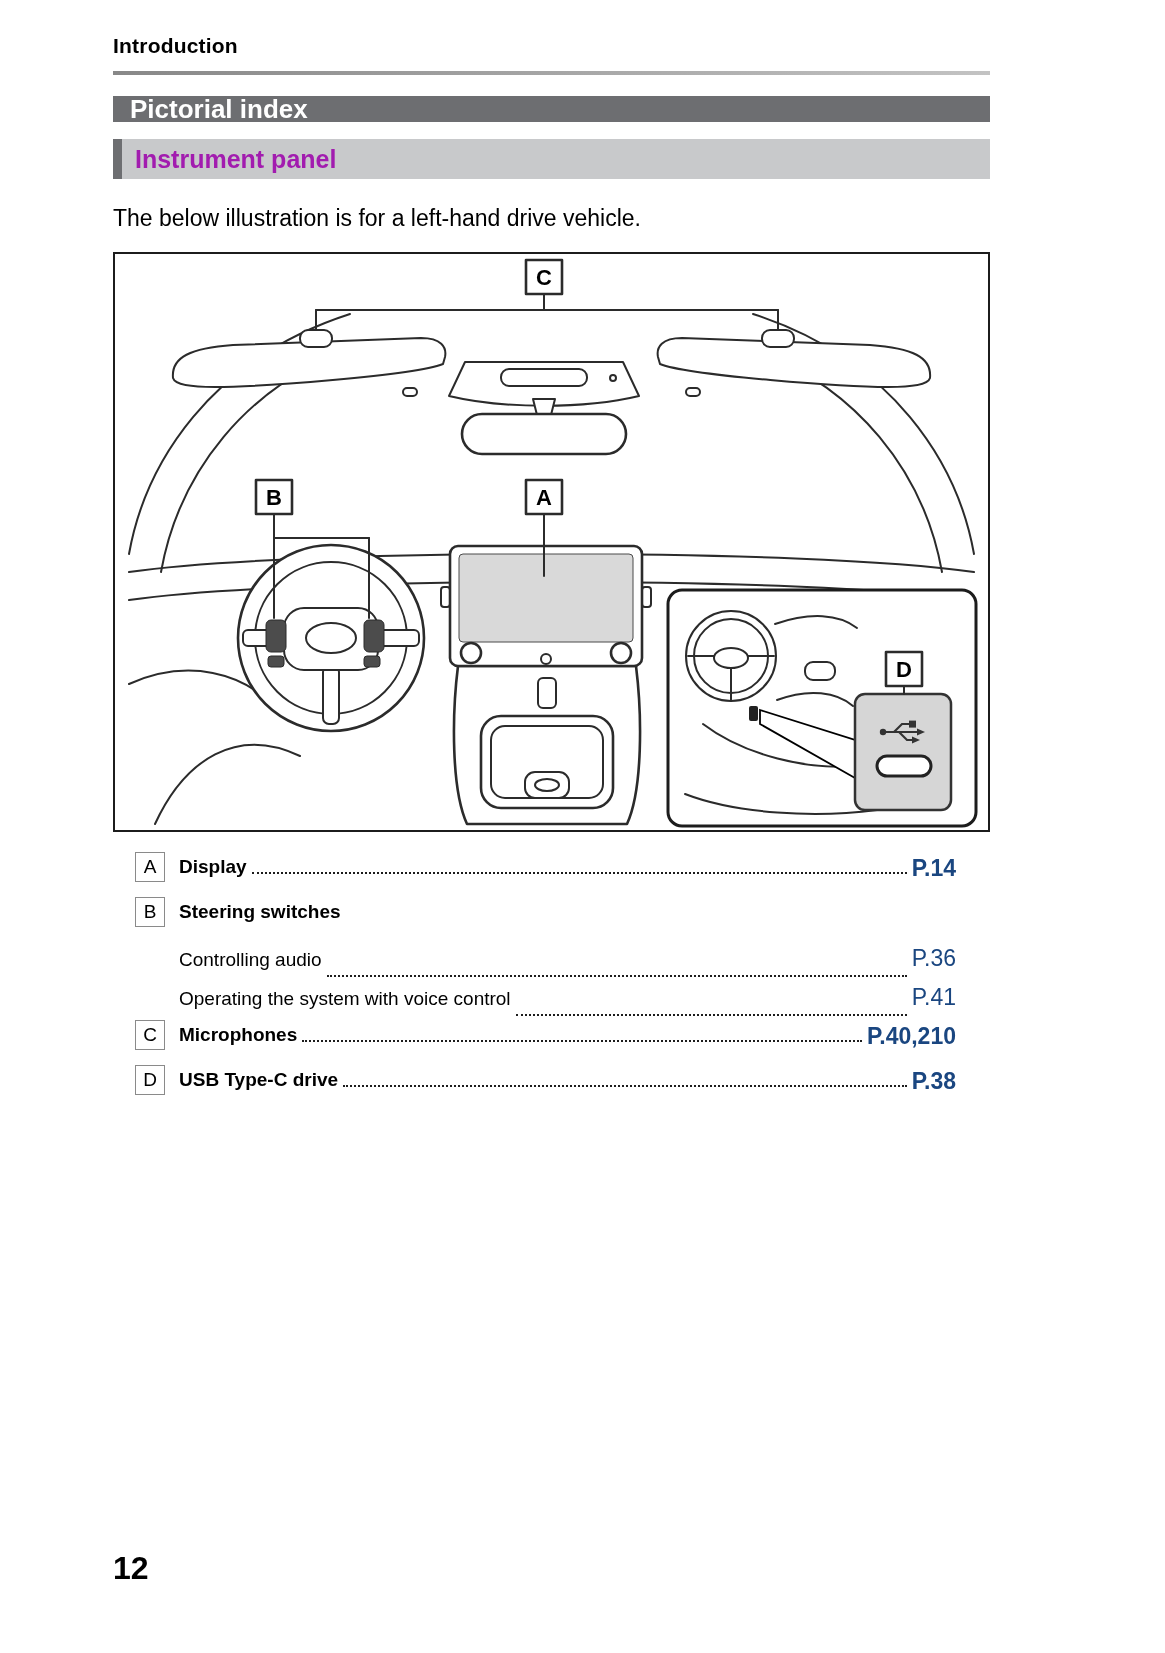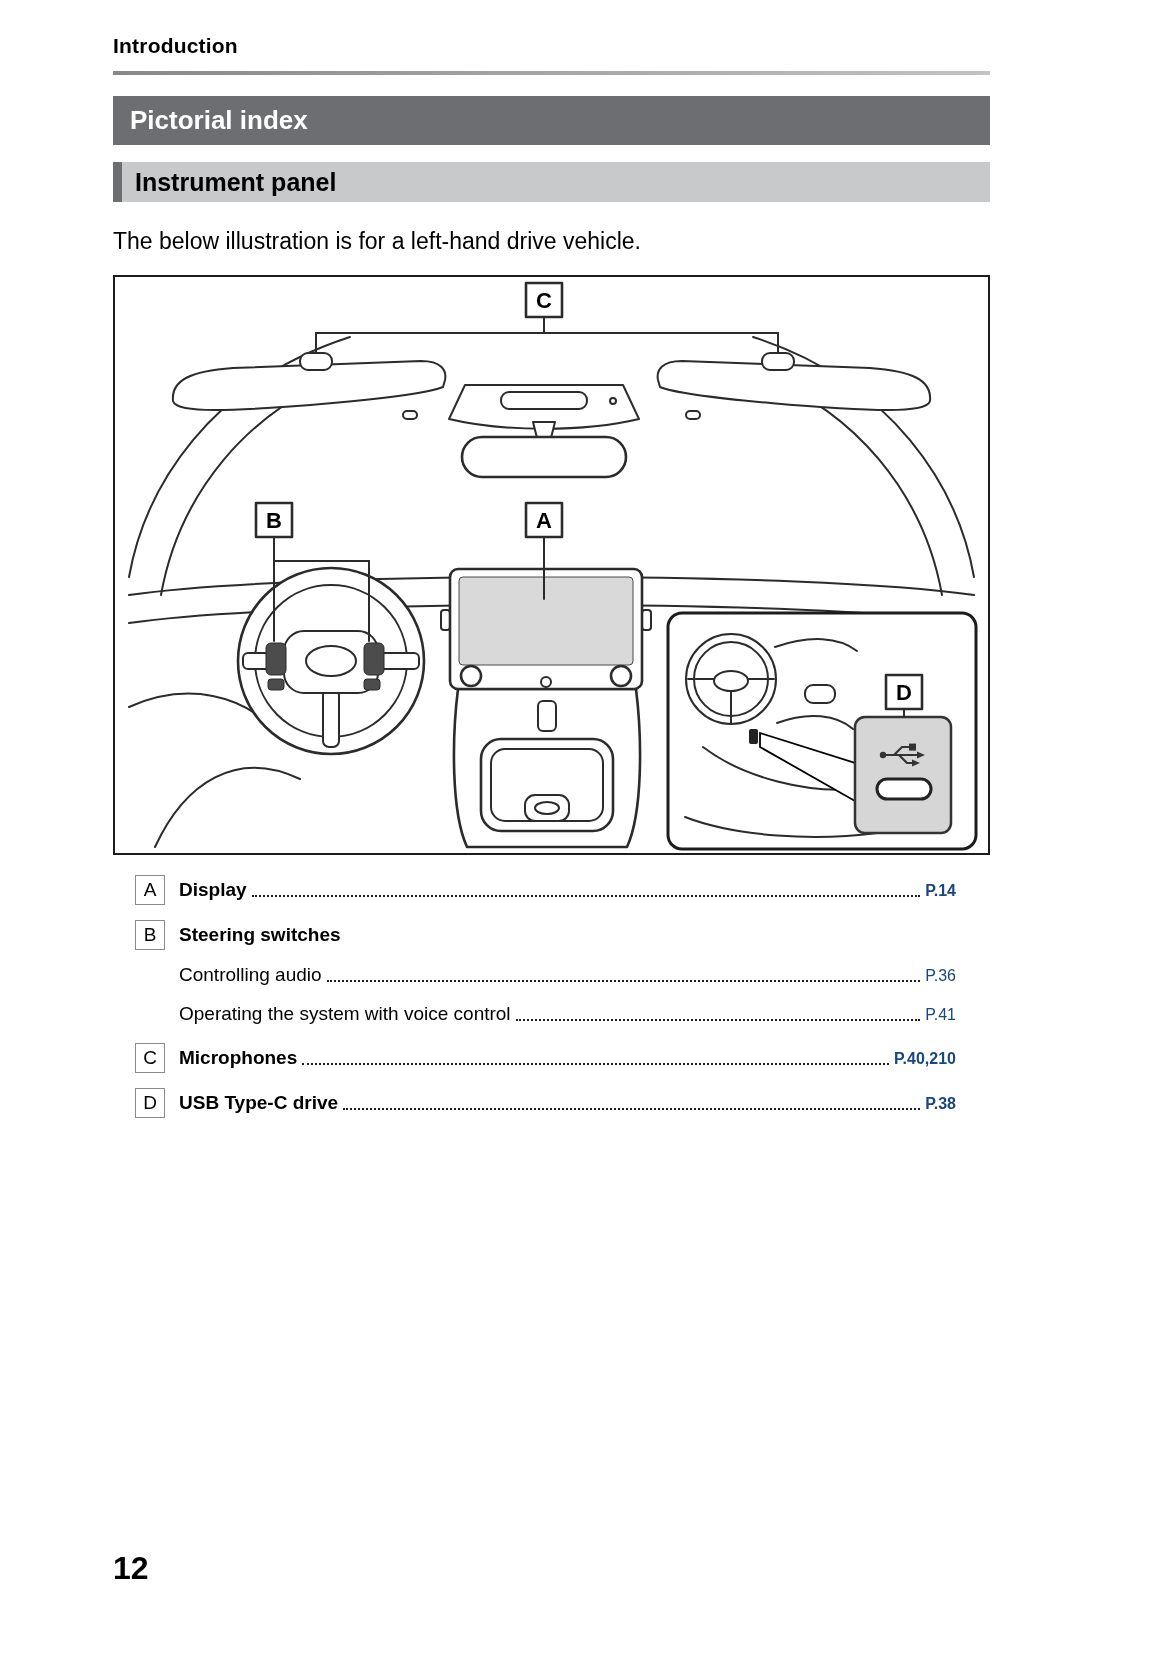--- a/index.html
+++ b/index.html
@@ -7,48 +7,48 @@
   body {
     width:1165px; height:1653px; position:relative; overflow:hidden;
     font-family:"Liberation Sans","DejaVu Sans",sans-serif; color:#000;
   }
   .content { position:absolute; left:113px; top:34px; width:877px; }
 
   .breadcrumb { font-size:21px; font-weight:bold; letter-spacing:.2px; }
   .rule { height:4px; margin-top:13px; background:linear-gradient(to right,#888,#c3c3c3); }
 
   .banner1 {
-    margin-top:21px; height:49px; background:var(--banner-dark,#6d6e71);
+    margin-top:21px; height:26px; background:var(--banner-dark,#6d6e71);
     color:#fff; font-size:26px; font-weight:bold;
     display:flex; align-items:center; padding-left:17px;
   }
   .banner2 {
     margin-top:17px; height:40px; background:var(--banner-light,#c8c9cb);
     border-left:9px solid var(--banner-dark,#6d6e71);
-    color:#000000; font-size:25px; font-weight:bold;
+    color:#a21caf; font-size:25px; font-weight:bold;
     display:flex; align-items:center; padding-left:13px;
   }
   .intro { margin-top:26px; font-size:23px; }
 
   .diagram { margin-top:20px; width:877px; height:580px; border:2px solid #1c1c1c; background:#fff; }
   .diagram svg { display:block; width:873px; height:576px; }
 
   .index { margin-top:15px; padding:0 34px 0 22px; }
   .row { display:flex; align-items:center; height:40px; }
   .row.main { margin-top:5px; }
-  .row.sub { padding-left:44px; height:39px; }
+  .row.sub { padding-left:44px; height:39px;align-items:flex-end; }
   .lbox {
     width:30px; height:30px; flex:0 0 auto; margin-right:14px;
     border:1.5px solid #8a8a8a; display:flex; align-items:center; justify-content:center;
     font-size:19px;
   }
   .title { font-size:19px; white-space:nowrap; }
   .row.main .title { font-weight:bold; }
   .leader { flex:1; height:0; border-bottom:2.6px dotted #1d1d1d; margin:0 5px; transform:translateY(6px); }
-  .pref { font-size:16px; color:var(--page-ref,#1a4680); text-decoration:none; white-space:nowrap; transform:translateY(1px); }
+  .pref { font-size:23px; color:var(--page-ref,#1a4680); text-decoration:none; white-space:nowrap; transform:translateY(1px); }
   .row.main .pref { font-weight:bold; }
 
   .pagenum { position:absolute; left:113px; top:1550px; font-size:32px; font-weight:bold; }
 
   
   svg .ln { stroke:#2b2b2b; stroke-width:2; fill:none; stroke-linecap:round; stroke-linejoin:round; }
   svg .lnw { stroke:#2b2b2b; stroke-width:2; fill:#fff; stroke-linecap:round; stroke-linejoin:round; }
   svg .thick { stroke-width:2.6; }
   svg text.cl { font-size:22px; font-weight:bold; fill:#000; text-anchor:middle;
                 font-family:"Liberation Sans","DejaVu Sans",sans-serif; }

